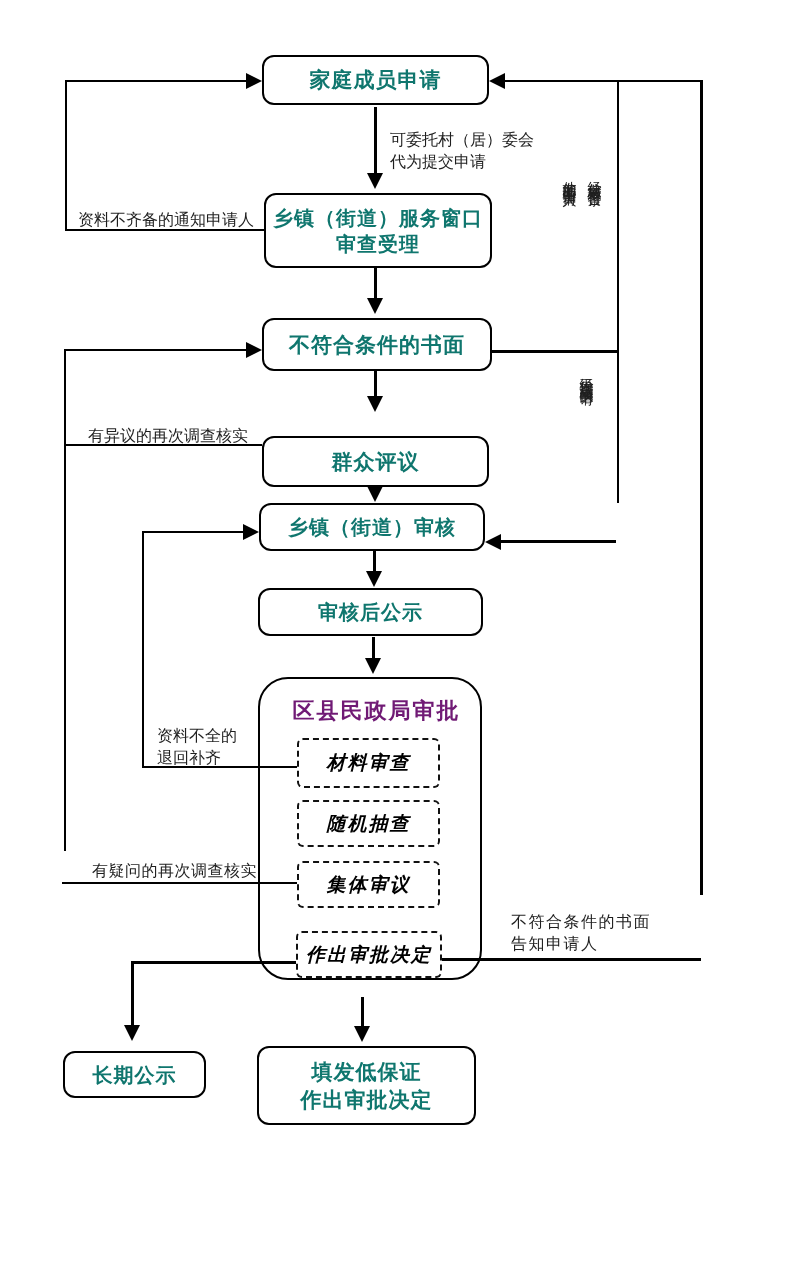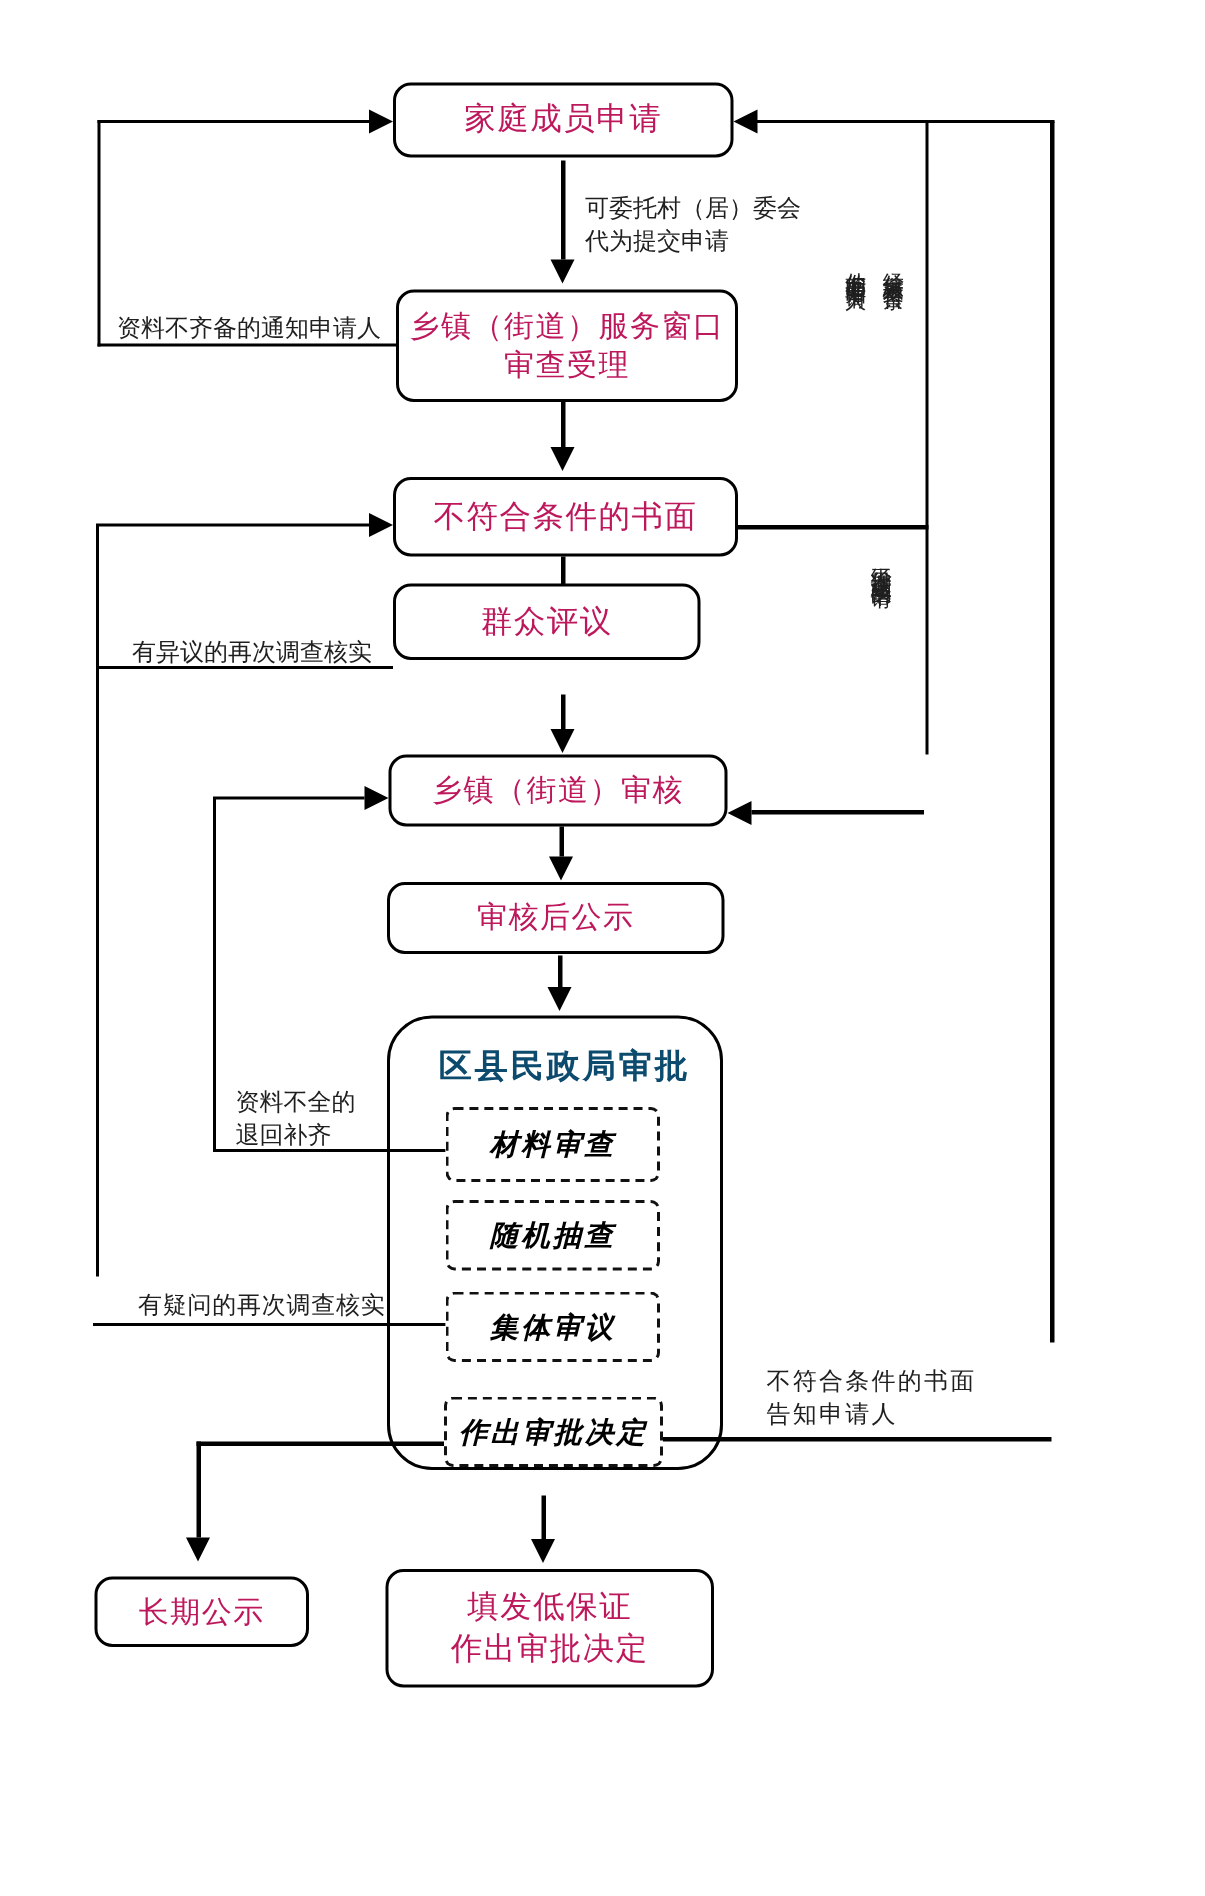--- a/index.html
+++ b/index.html
@@ -1,27 +1,27 @@
 <!DOCTYPE html>
 <html><head>
 <meta charset="utf-8">
 <style>
   html,body{margin:0;padding:0;background:#ffffff;}
   .canvas{position:relative;width:803px;height:1264px;background:#ffffff;overflow:hidden;
           font-family:"Liberation Sans",sans-serif;}
   
   .box{position:absolute;box-sizing:border-box;border:2.5px solid #000;border-radius:12px;
        background:#fff;display:flex;flex-direction:column;align-items:center;justify-content:center;
-       font-weight:normal;color:#be185d;text-align:center;line-height:1.3;}
+       font-weight:bold;color:#0f766e;text-align:center;line-height:1.3;}
   .f21{font-size:21px;letter-spacing:1px;}
   .f20{font-size:20px;letter-spacing:1px;}
   
   .bigbox{position:absolute;box-sizing:border-box;border:2.5px solid #000;border-radius:30px;
           background:#fff;}
-  .bigtitle{margin-top:17px;text-align:center;font-size:22px;font-weight:bold;letter-spacing:2px;color:#0c4a6e;margin-left:13px;}
+  .bigtitle{margin-top:17px;text-align:center;font-size:22px;font-weight:bold;letter-spacing:2px;color:#701a75;margin-left:13px;}
   
   .dbox{position:absolute;box-sizing:border-box;border:2px dashed #111;border-radius:6px;background:#fff;
         display:flex;align-items:center;justify-content:center;font-family:"Liberation Serif",serif;
         font-style:italic;font-weight:bold;font-size:19px;letter-spacing:2px;color:#000;}
   
   .hl,.vl{position:absolute;background:#000;}
   .hl{height:2px;}  .vl{width:2px;}
   .hl3{position:absolute;background:#000;height:3px;}
   .vl3{position:absolute;background:#000;width:3px;}
   
@@ -103,21 +103,21 @@
 
   <div class="box f20" style="left:264px;top:193px;width:228px;height:75px">
     <span>乡镇（街道）服务窗口</span>
     <span>审查受理</span>
   </div>
 
   <div class="box f21" style="left:262px;top:318px;width:230px;height:53px">
     <span>不符合条件的书面</span>
   </div>
 
-  <div class="box f21" style="left:262px;top:389px;width:205px;height:51px">
+  <div class="box f21" style="left:262px;top:436px;width:227px;height:51px">
     <span>群众评议</span>
   </div>
 
   <div class="box f20" style="left:259px;top:503px;width:226px;height:48px">
     <span>乡镇（街道）审核</span>
   </div>
 
   <div class="box f20" style="left:258px;top:588px;width:225px;height:48px">
     <span>审核后公示</span>
   </div>

